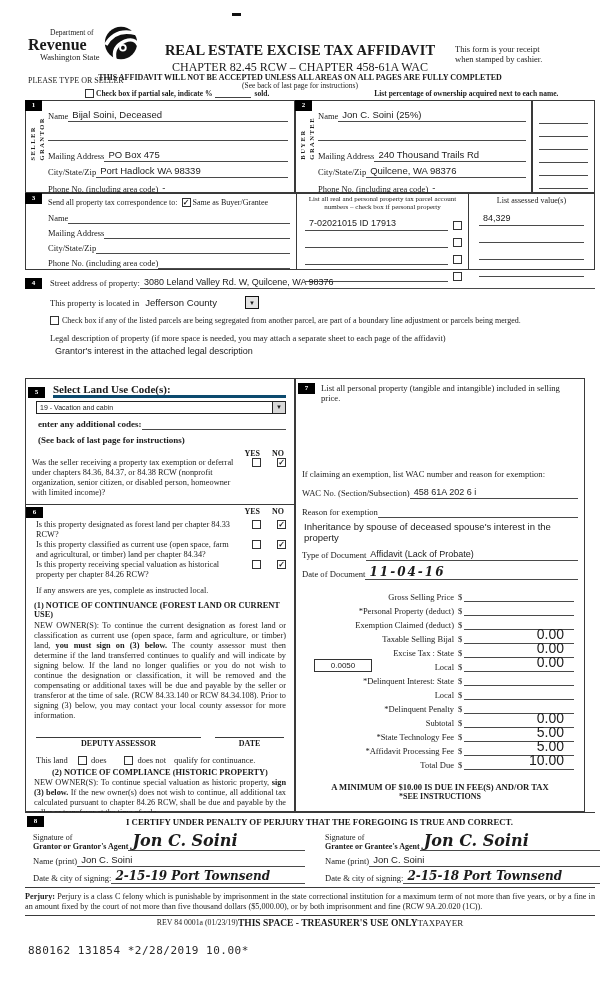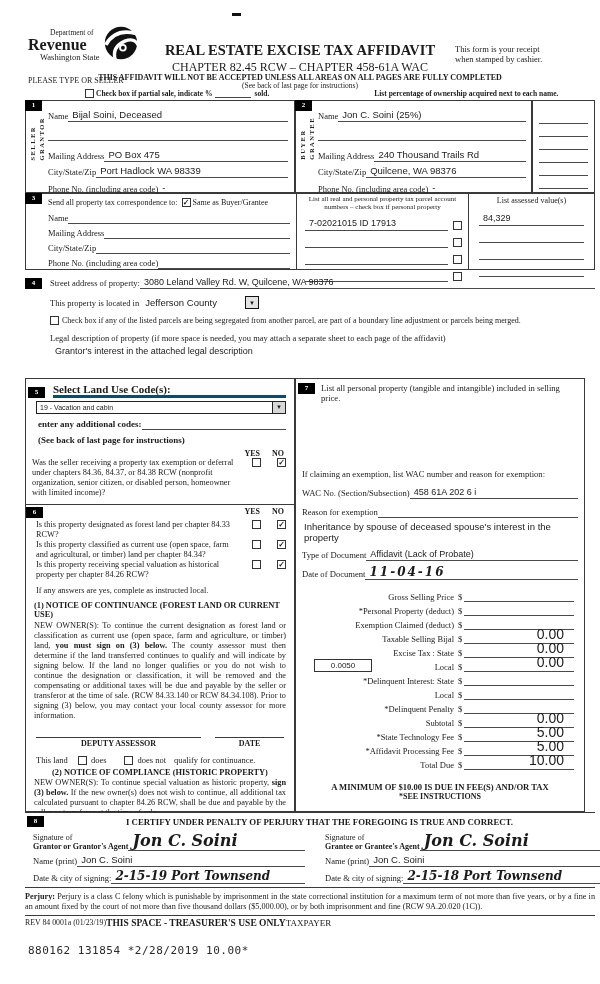--- a/index.html
+++ b/index.html
@@ -476,20 +476,20 @@
       <div class="frow" style="margin-top:4px">
         <span class="flabel">Date &amp; city of signing:</span>
         <span class="fline"><span class="hand" style="font-size:12px">2-15-18   Port Townsend</span></span>
       </div>
     </div>
   </div>
 
   <div class="abs" style="left:25px;top:892px;width:570px;font-size:8.2px;line-height:10px;text-align:justify;border-bottom:1px solid #3a3a3a;padding-bottom:3px">
     <span class="b">Perjury:</span><span> Perjury is a class C felony which is punishable by imprisonment in the state correctional institution for a maximum term of not more than five years, or by a fine in an amount fixed by the court of not more than five thousand dollars ($5,000.00), or by both imprisonment and fine (RCW 9A.20.020 (1C)).</span>
   </div>
-  <div class="abs" style="left:25px;top:918px;width:570px;display:flex;justify-content:flex-start;align-items:flex-start">
+  <div class="abs" style="left:25px;top:918px;width:570px;display:flex;justify-content:center;align-items:flex-start">
     <span style="font-size:7.8px">REV 84 0001a (01/23/19)</span>
     <span class="b" style="font-size:9.5px">THIS SPACE - TREASURER'S USE ONLY</span>
     <span style="font-size:9px">TAXPAYER</span>
   </div>
   <div class="abs stamp" style="left:28px;top:944px">880162 131854 *2/28/2019 10.00*</div>
 
 </div>
 
 </body></html>

